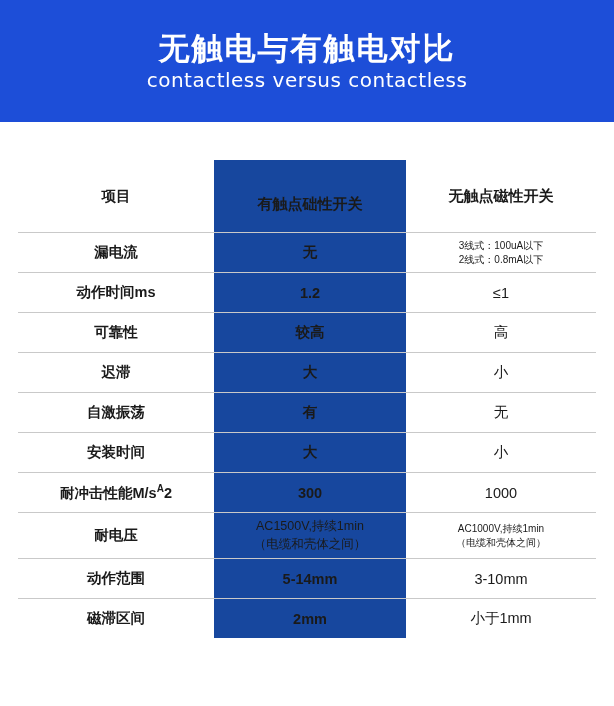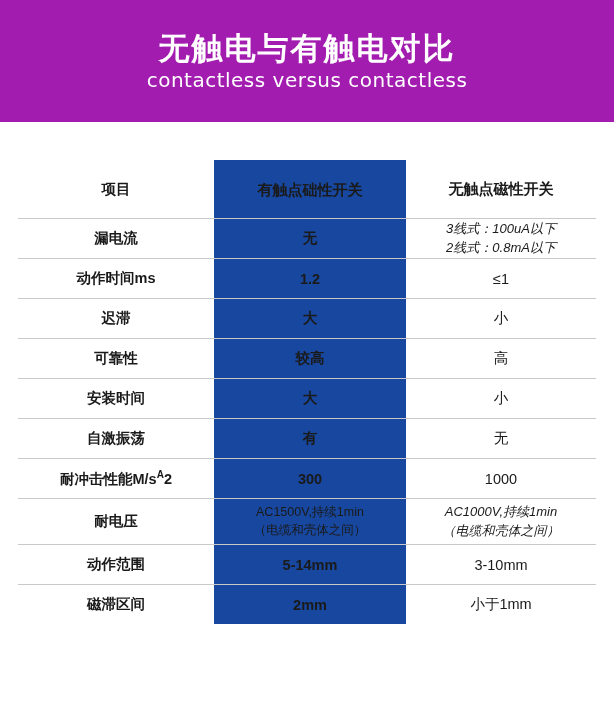--- a/index.html
+++ b/index.html
@@ -13,21 +13,21 @@
     font-family: "Liberation Sans", sans-serif;
     overflow: hidden;
   }
   .page {
     position: relative;
     width: 614px;
     height: 706px;
     background: #ffffff;
   }
   .header {
-    background: #a21caf;
+    background: #1d4ed8;
     width: 614px;
     height: 122px;
     display: flex;
     flex-direction: column;
     align-items: center;
     justify-content: center;
     box-sizing: border-box;
   }
   .header-title {
     color: #ffffff;
@@ -80,44 +80,43 @@
   }
   td.right {
     font-size: 15px;
     color: #111;
   }
   tr.head td.item {
     font-weight: bold;
   }
   tr.head td.mid {
     font-size: 15px;
-    padding-top: 2px;
+    padding-top: 16px;
   }
   tr.head td.right {
     font-weight: bold;
     font-size: 15px;
   }
   tr.head td {
     height: 56px;
     text-align: center;
   }
   .two-line {
     line-height: 1.35;
     font-size: 13px;
     font-weight: normal;
   }
   td.mid .two-line {
     font-size: 12.5px;
     font-weight: normal;
     line-height: 1.4;
   }
   td.right .two-line {
-    font-size: 13px;
+    font-size: 10px;
     line-height: 1.4;
-    font-style: italic;
   }
   .sup {
     vertical-align: super;
     font-size: 10px;
   }
   .tall {
     height: 46px;
   }
   tr:last-child td {
     border-bottom: none;
@@ -161,41 +160,41 @@
           </td>
         </tr>
 
         <tr>
           <td class="item">动作时间ms</td>
           <td class="mid">1.2</td>
           <td class="right">≤1</td>
         </tr>
 
         <tr>
+          <td class="item">可靠性</td>
+          <td class="mid">较高</td>
+          <td class="right">高</td>
+        </tr>
+
+        <tr>
           <td class="item">迟滞</td>
           <td class="mid">大</td>
           <td class="right">小</td>
         </tr>
 
         <tr>
-          <td class="item">可靠性</td>
-          <td class="mid">较高</td>
-          <td class="right">高</td>
+          <td class="item">自激振荡</td>
+          <td class="mid">有</td>
+          <td class="right">无</td>
         </tr>
 
         <tr>
           <td class="item">安装时间</td>
           <td class="mid">大</td>
           <td class="right">小</td>
-        </tr>
-
-        <tr>
-          <td class="item">自激振荡</td>
-          <td class="mid">有</td>
-          <td class="right">无</td>
         </tr>
 
         <tr>
           <td class="item">
             <span>耐冲击性能M/s</span><span class="sup">A</span><span>2</span>
           </td>
           <td class="mid">300</td>
           <td class="right">1000</td>
         </tr>
 

